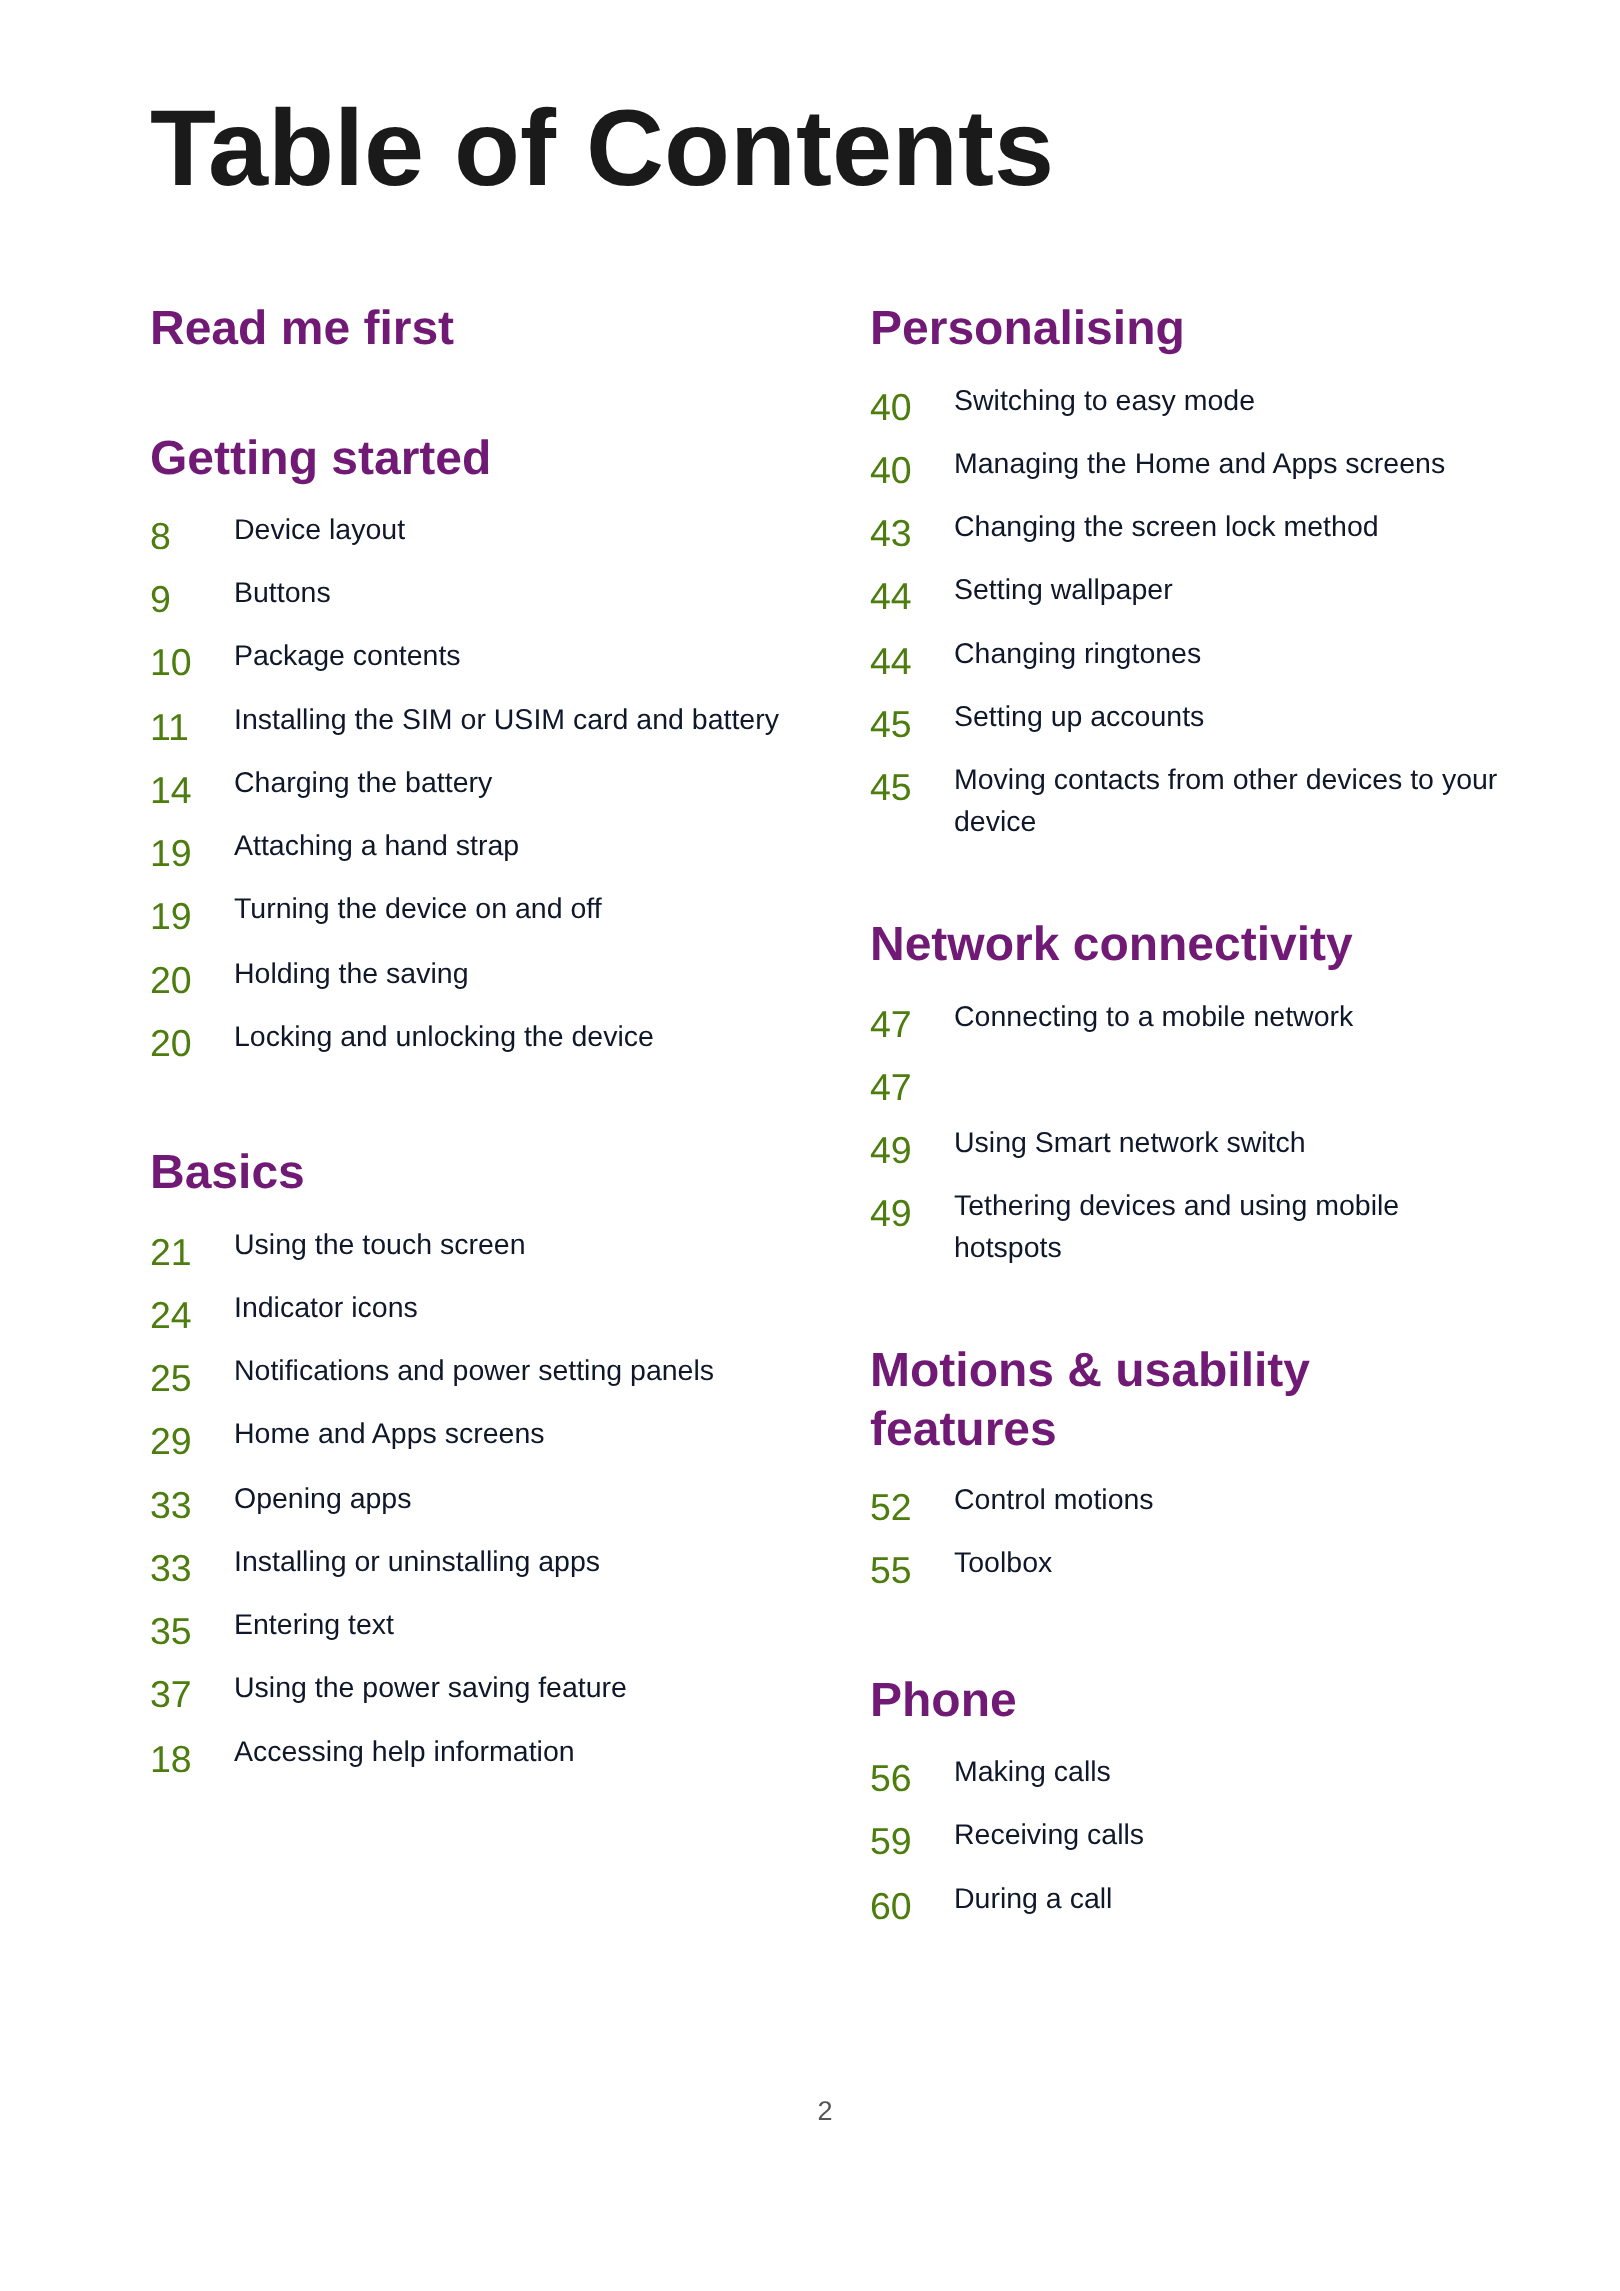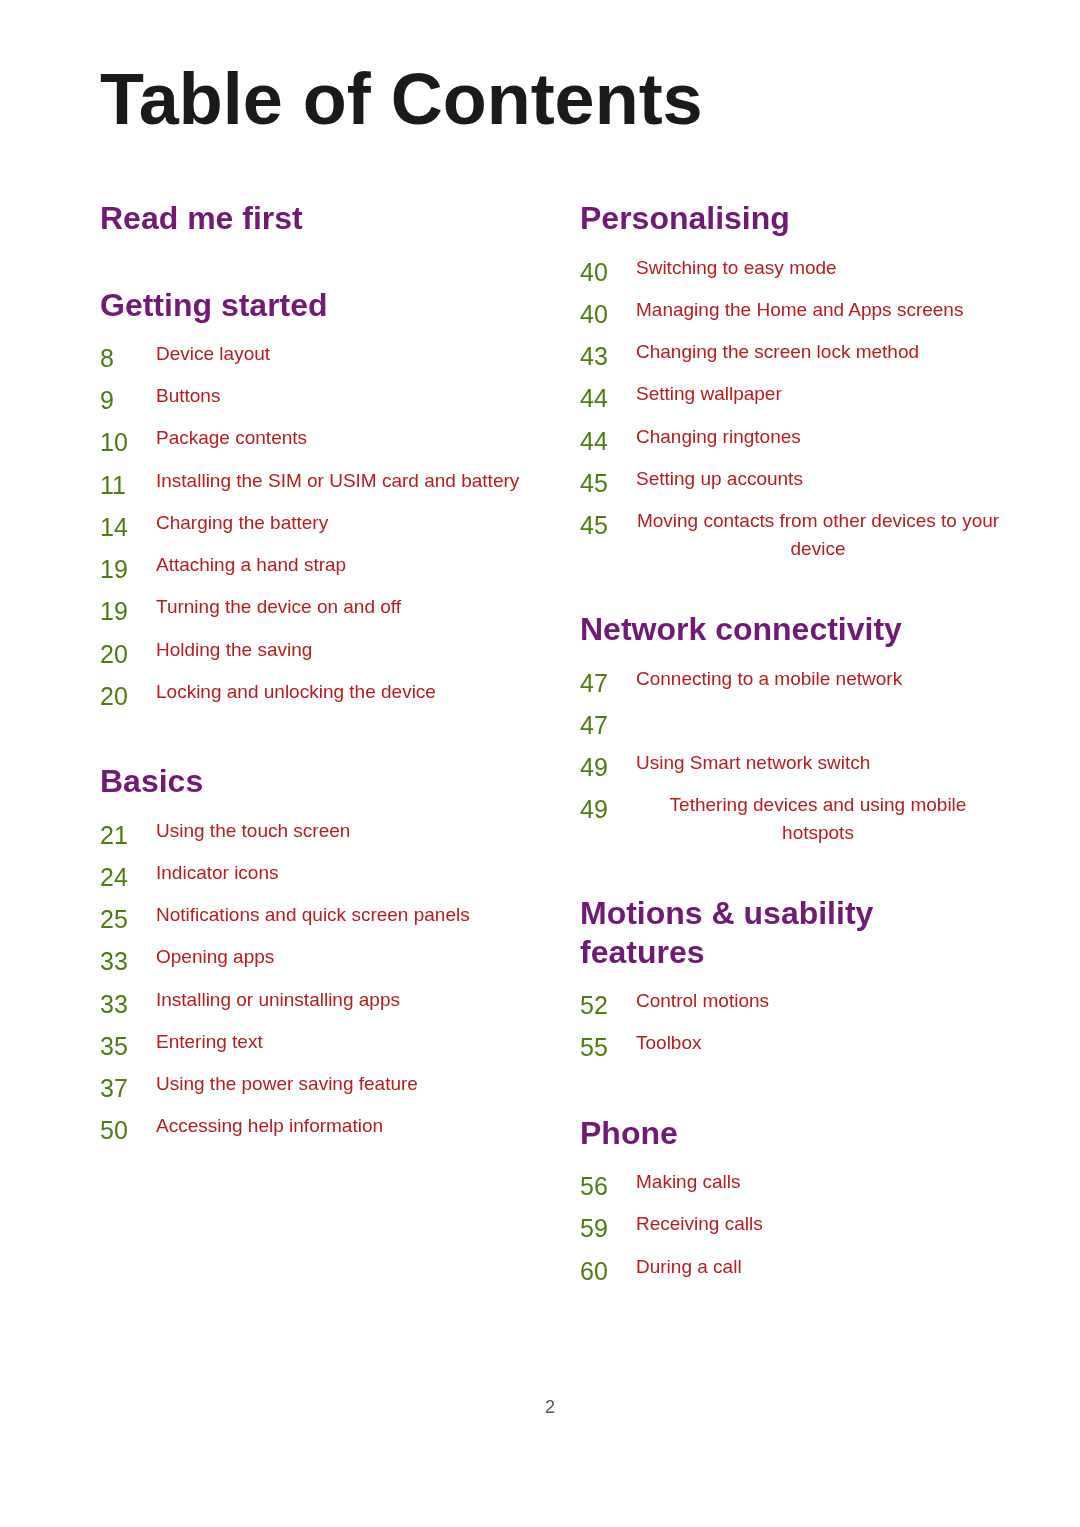--- a/index.html
+++ b/index.html
@@ -58,23 +58,22 @@
       color: #2a2a2a;
     }
     .toc-num {
       min-width: 56px;
       flex-shrink: 0;
       font-size: 25px;
       color: #4d7c0f;
     }
     .toc-text {
       font-size: 19px;
-      color: #b91c1c;
+      color: #0f172a;
       line-height: 1.45;
-      text-align: center;
     }
     .page-footer {
       text-align: center;
       margin-top: 60px;
       font-size: 18px;
       color: #555;
     }
   </style>
 </head>
 <body>
@@ -133,40 +132,44 @@
           <li class="toc-item">
             <span class="toc-num">21</span>
             <span class="toc-text">Using the touch screen</span>
           </li>
           <li class="toc-item">
             <span class="toc-num">24</span>
             <span class="toc-text">Indicator icons</span>
           </li>
           <li class="toc-item">
             <span class="toc-num">25</span>
-            <span class="toc-text">Notifications and quick screen panels</span>
+            <span class="toc-text">Notifications and power setting panels</span>
+          </li>
+          <li class="toc-item">
+            <span class="toc-num">29</span>
+            <span class="toc-text">Home and Apps screens</span>
           </li>
           <li class="toc-item">
             <span class="toc-num">33</span>
             <span class="toc-text">Opening apps</span>
           </li>
           <li class="toc-item">
             <span class="toc-num">33</span>
             <span class="toc-text">Installing or uninstalling apps</span>
           </li>
           <li class="toc-item">
             <span class="toc-num">35</span>
             <span class="toc-text">Entering text</span>
           </li>
           <li class="toc-item">
             <span class="toc-num">37</span>
             <span class="toc-text">Using the power saving feature</span>
           </li>
           <li class="toc-item">
-            <span class="toc-num">50</span>
+            <span class="toc-num">18</span>
             <span class="toc-text">Accessing help information</span>
           </li>
         </ul>
       </div>
     </div>
   <div class="col-right" id="right-col">
       <div class="section">
         <div class="section-title">Personalising</div>
         <ul class="toc-list">
           <li class="toc-item">

